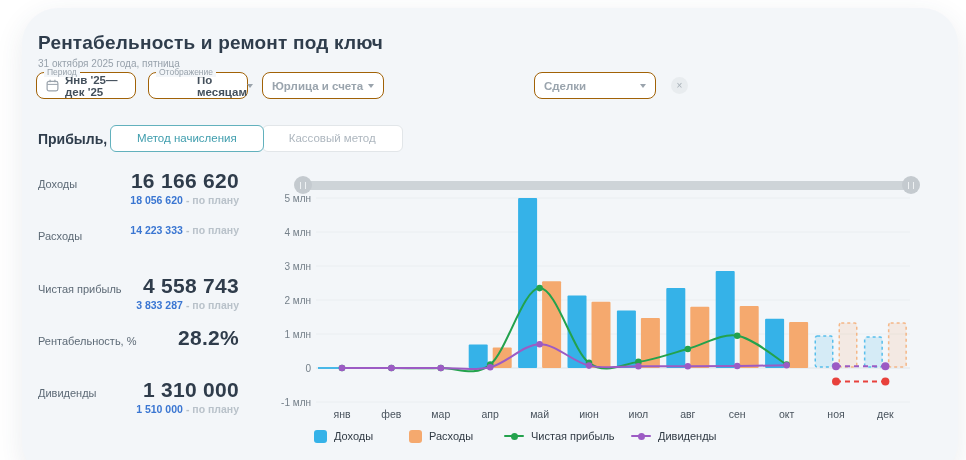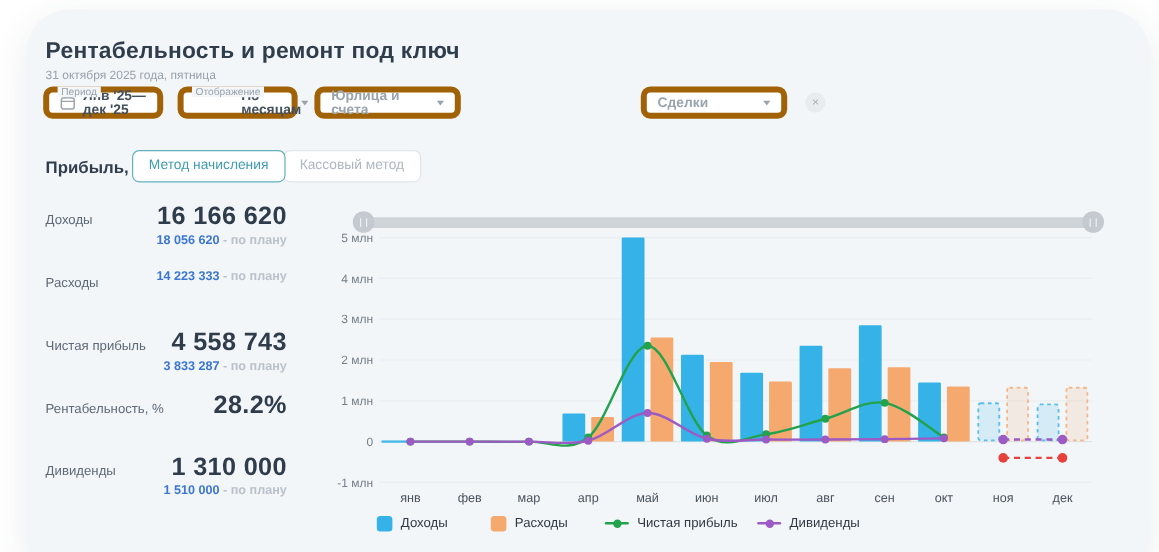--- a/index.html
+++ b/index.html
@@ -17,21 +17,21 @@
     position:absolute; left:16px; top:24px;
     font-size:19px; font-weight:700; color:#2f3d4c; letter-spacing:.2px;
   }
   .page-date {
     position:absolute; left:16px; top:50px;
     font-size:10px; color:#97a1ab;
   }
   
   .fbox {
     position:absolute; top:64px; height:27px; box-sizing:border-box;
-    background:#fff; border:5px solid #a16207; border-radius:8px;
+    background:#fff; border:1px solid #a16207; border-radius:8px;
     display:flex; align-items:center; padding:0 9px; cursor:pointer;
     font-size:11.5px; color:#44505c; font-weight:700;
   }
   .fbox.placeholder { color:#9aa4ad; font-weight:700; }
   .flabel {
     position:absolute; top:-5px; left:7px; font-size:8.5px; line-height:1;
     color:#98a2ab; background:#f3f6f9; padding:0 3px; font-weight:400;
   }
   .caret {
     margin-left:auto; width:0; height:0;
@@ -44,21 +44,21 @@
     border-radius:50%; background:#e8ecef; color:#a7b0b8;
     font-size:10px; line-height:17px; text-align:center; cursor:pointer;
   }
   
   .section-title {
     position:absolute; left:16px; top:123px;
     font-size:14px; font-weight:700; color:#2f3d4c;
   }
   .tabs { position:absolute; left:88px; top:117px; display:flex; }
   .tab {
-    height:27px; line-height:25px; box-sizing:border-box; padding:0 13px;
+    height:27px; line-height:25px; box-sizing:border-box; padding:0 26px;
     background:#fff; border-radius:6px; font-size:11.5px; cursor:pointer;
   }
   .tab.active { border:1px solid #62b1bd; color:#3f9dad; position:relative; z-index:2; }
   .tab.inactive { border:1px solid #e2e6e9; color:#aeb7bf; margin-left:-2px; }
   
   .m-row { position:absolute; left:16px; width:201px; height:44px; }
   .m-label { position:absolute; left:0; top:8px; font-size:11px; color:#5d6a76; }
   .m-value { text-align:right; font-size:21px; font-weight:600; color:#2f3c4b; letter-spacing:.3px; line-height:22px; }
   .m-plan  { text-align:right; font-size:10.5px; margin-top:2px; }
   .m-plan .pv { color:#3a76d2; font-weight:700; cursor:pointer;text-align:right; }

